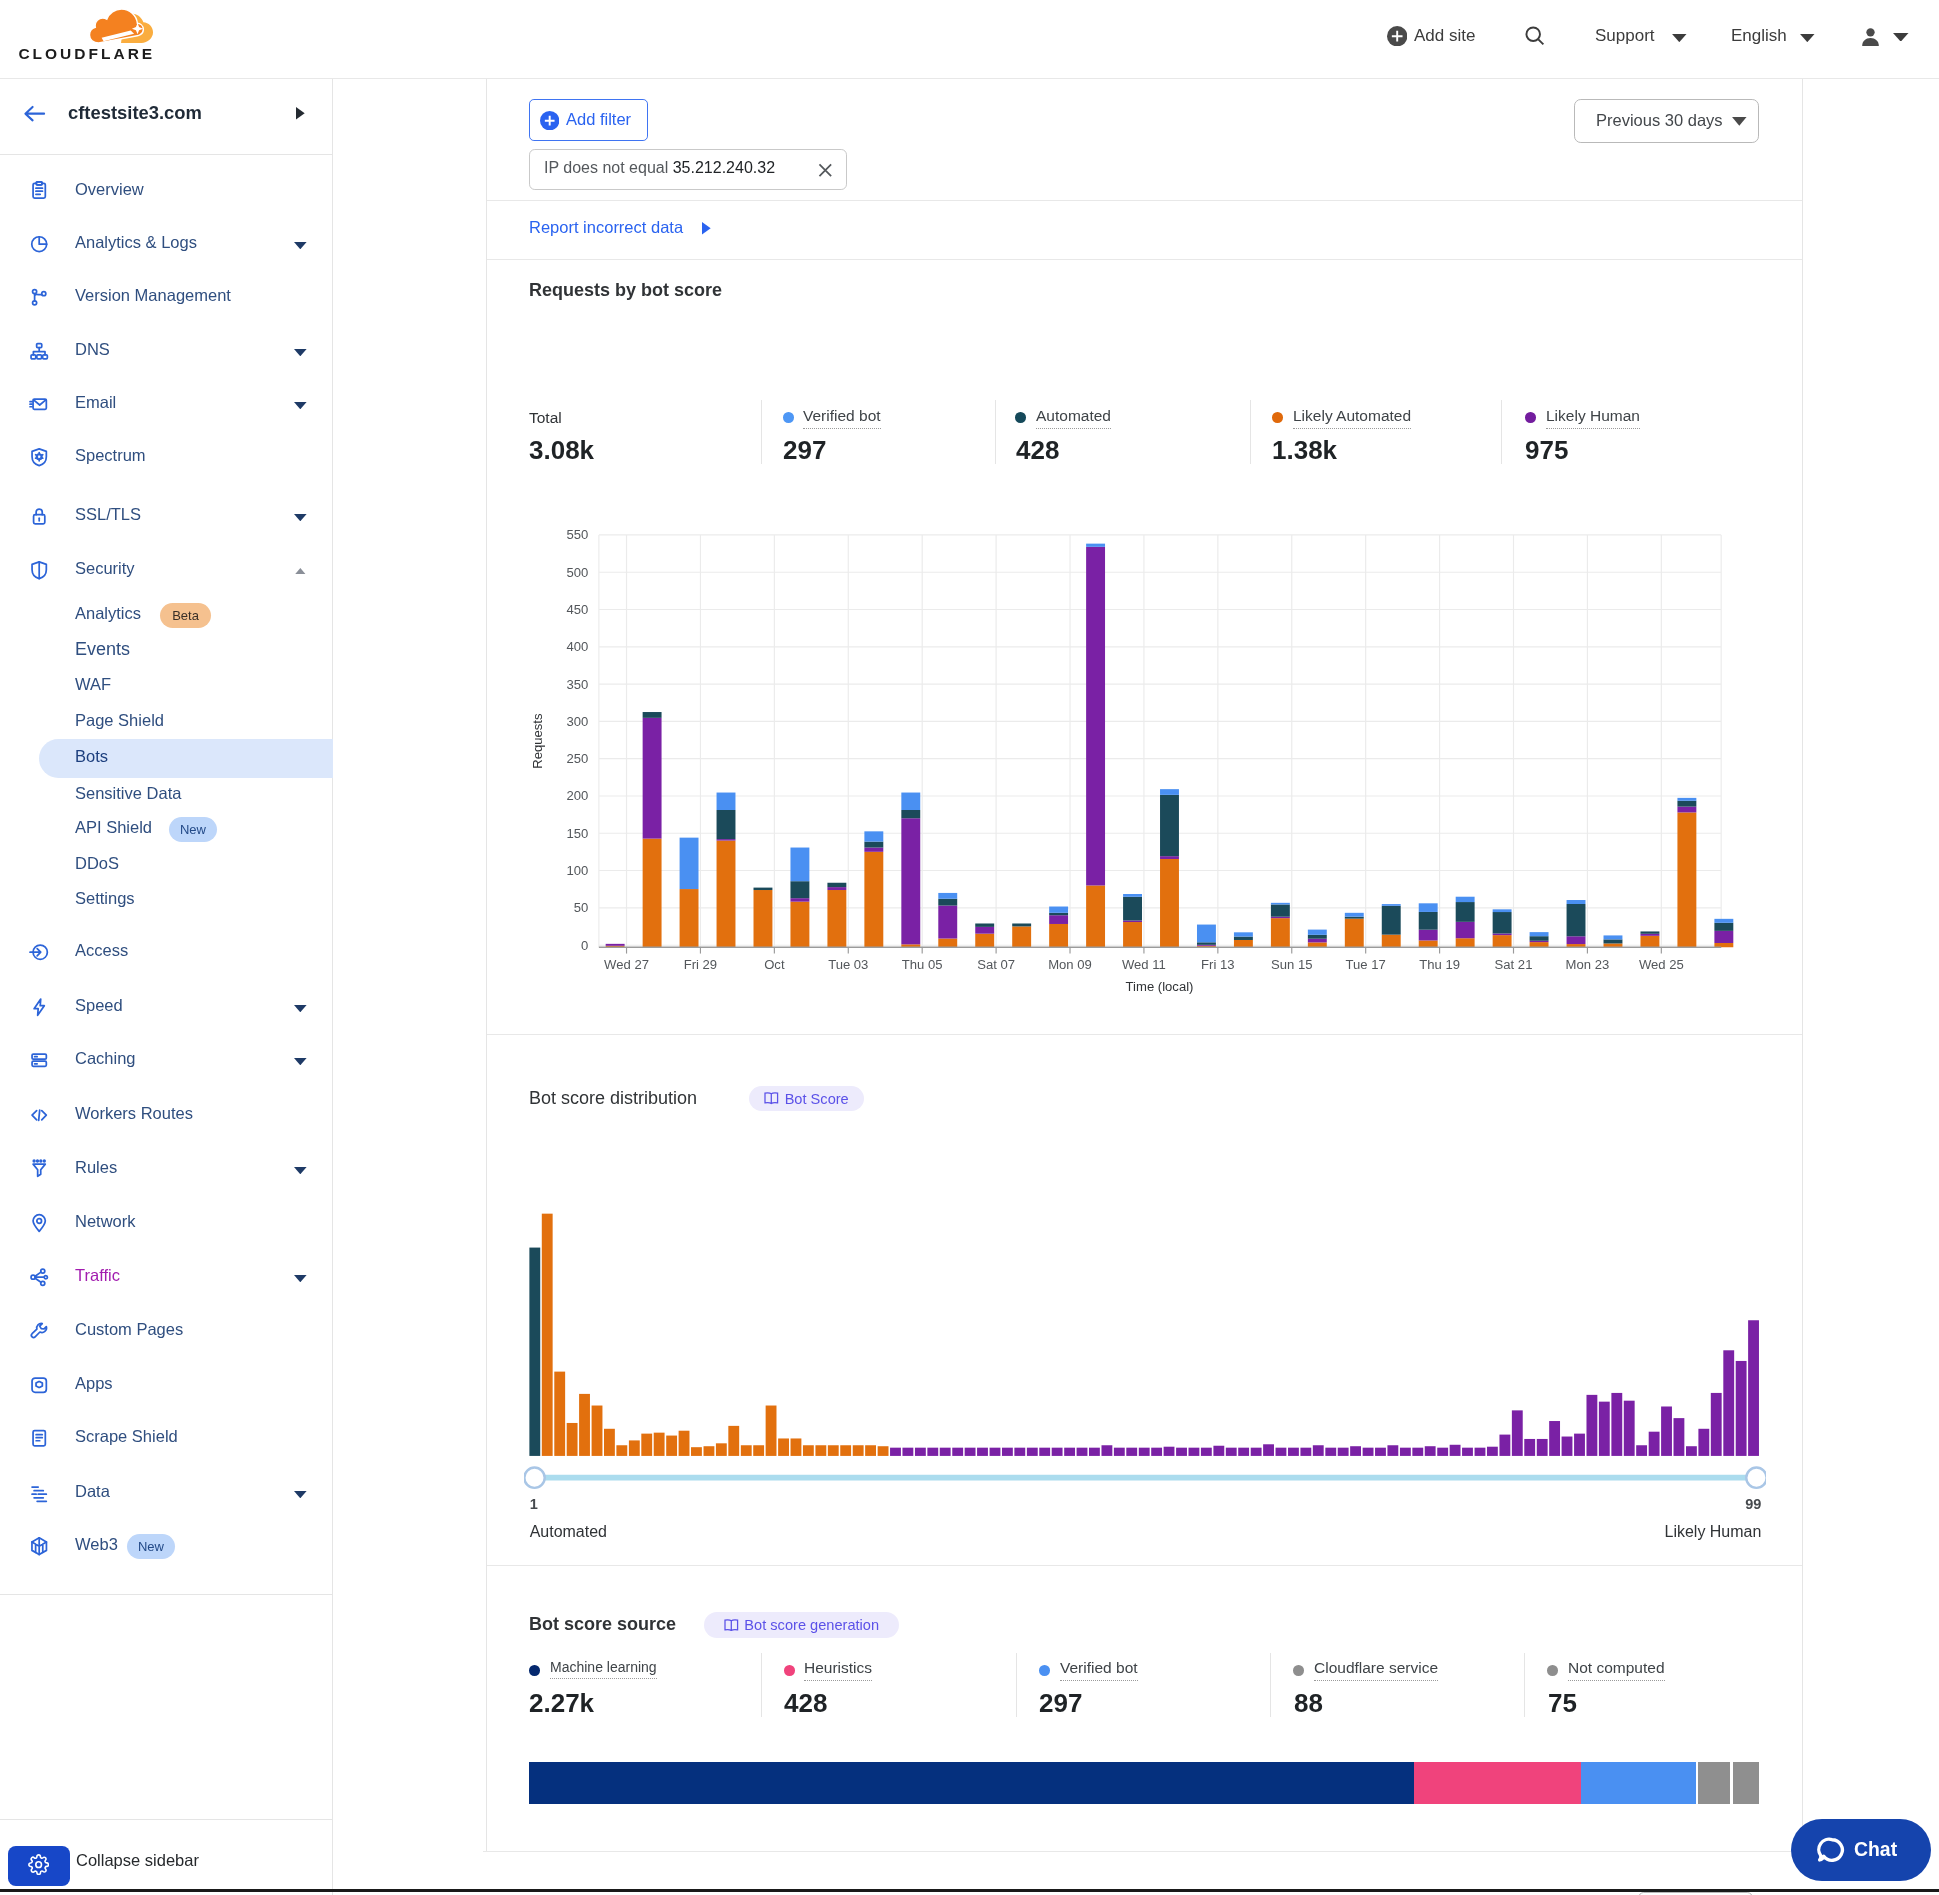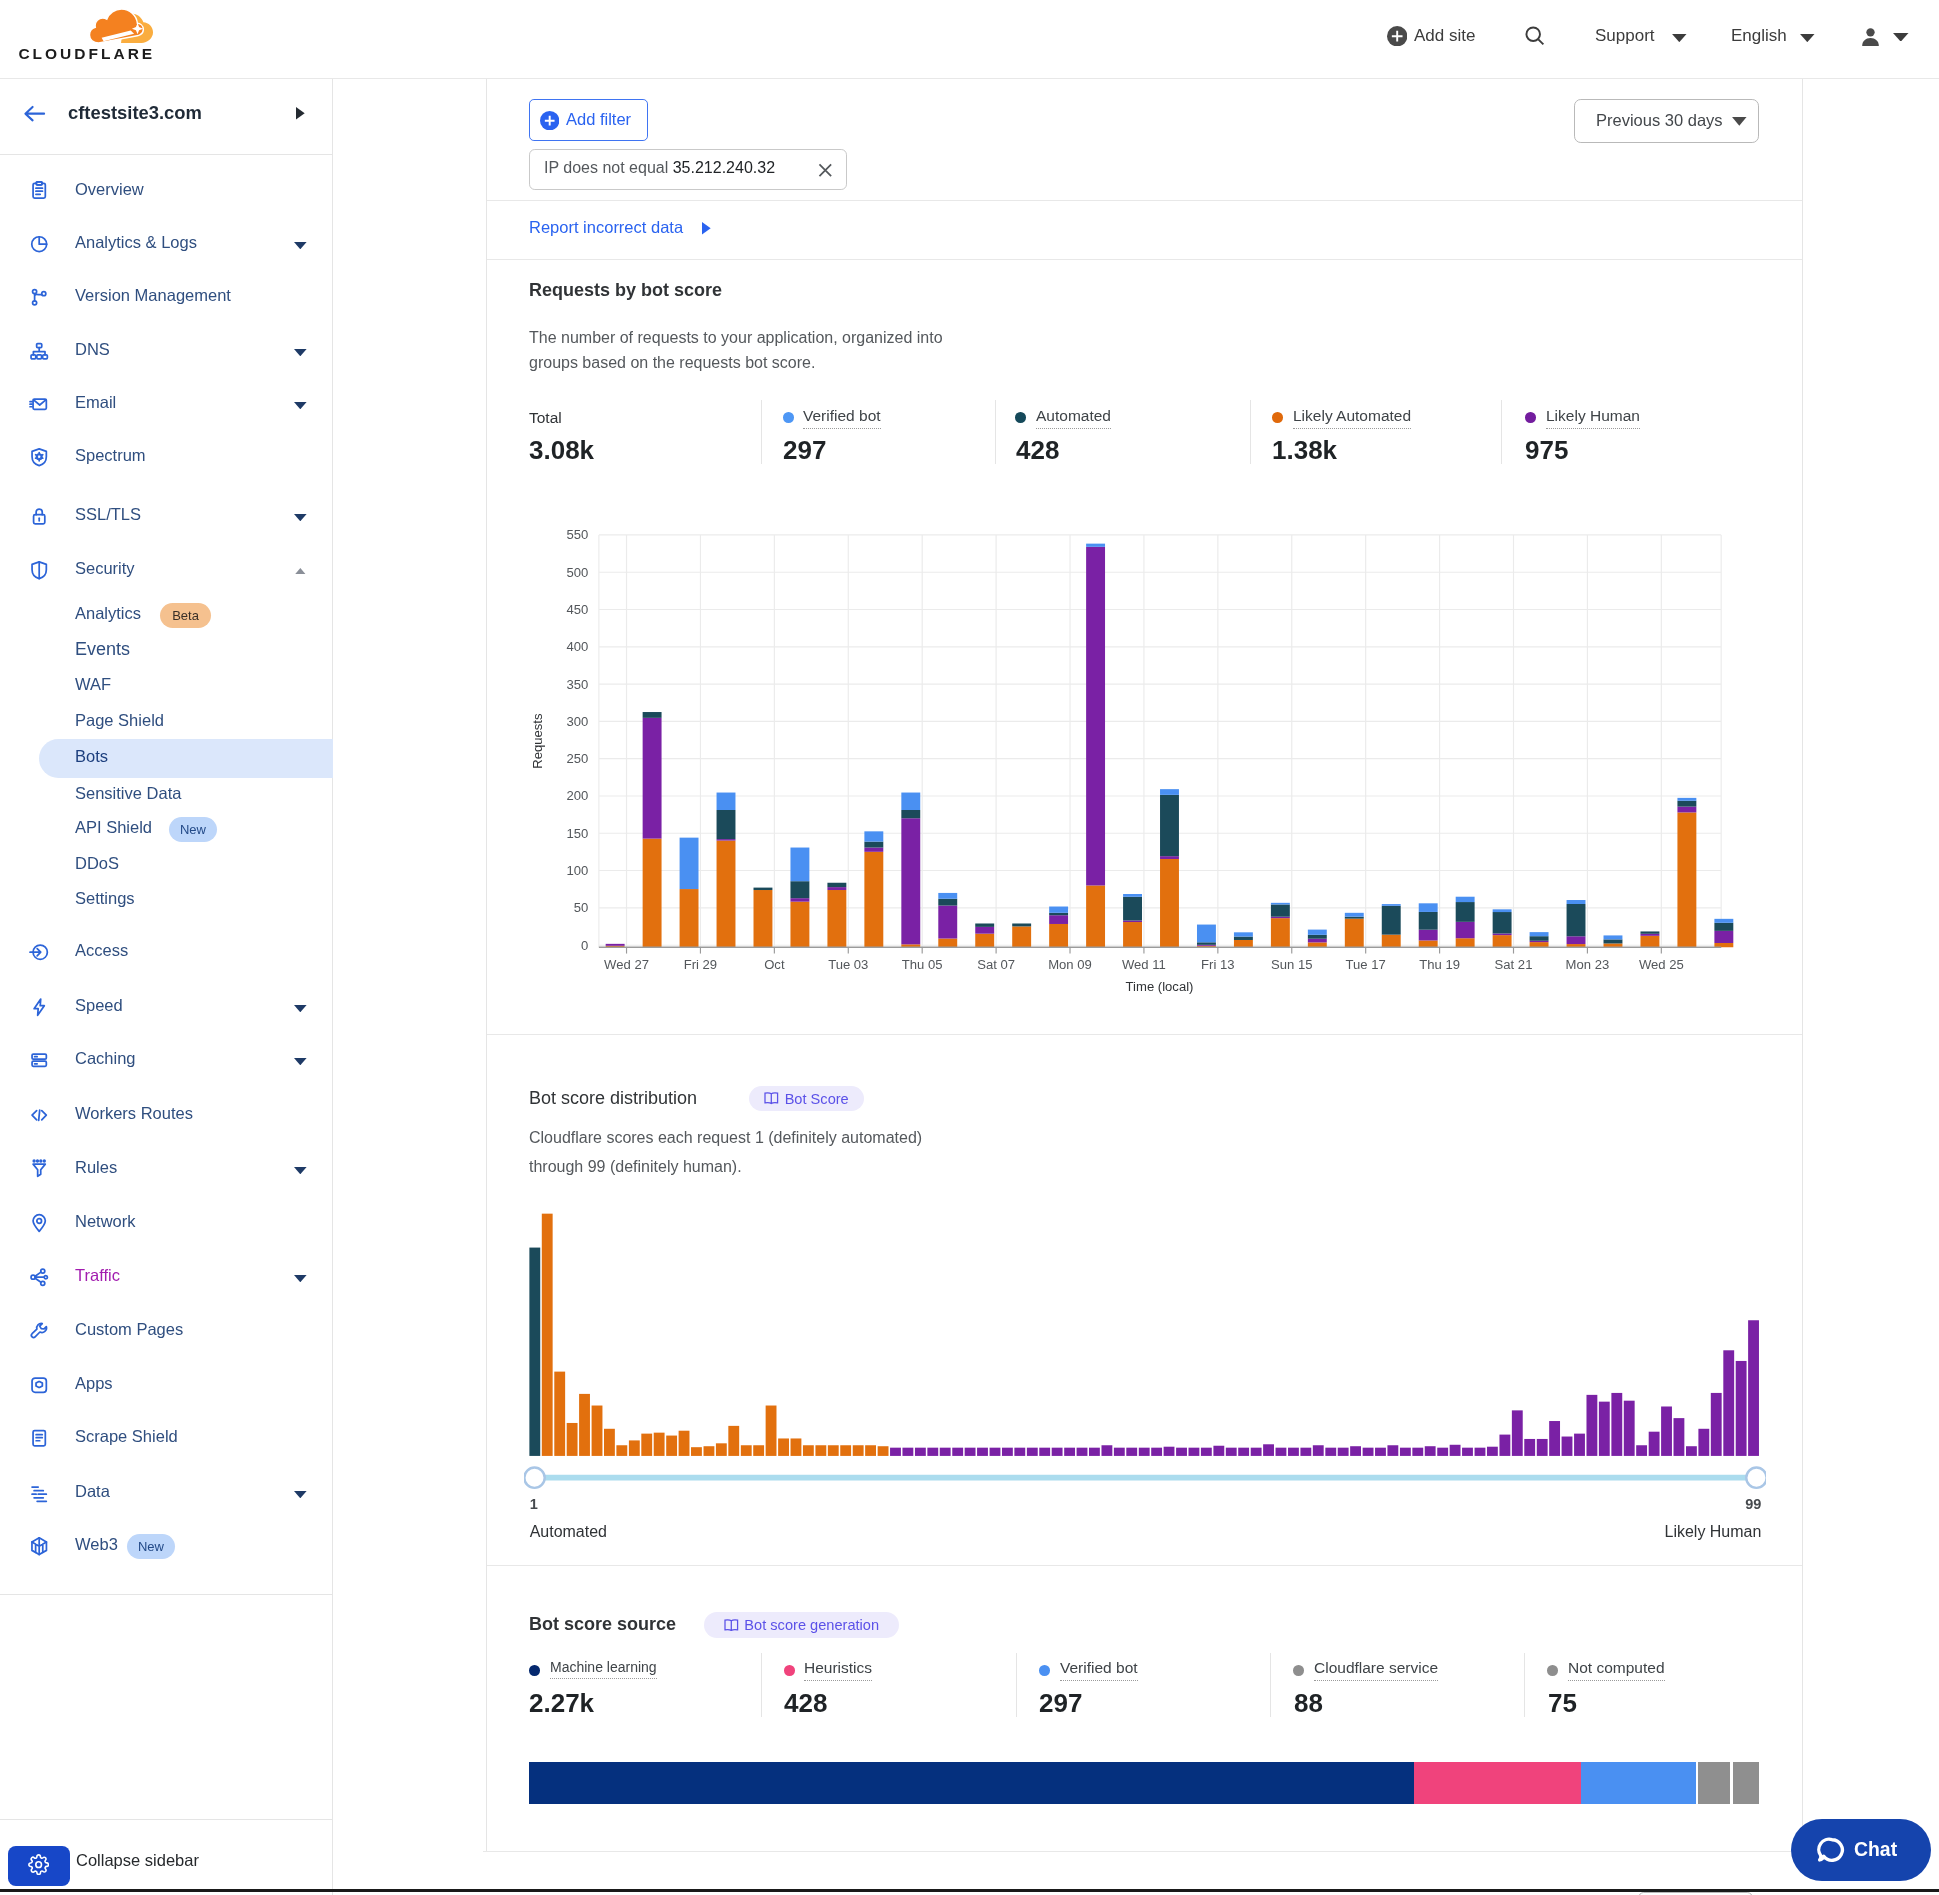--- a/index.html
+++ b/index.html
@@ -237,21 +237,20 @@
     <svg style="position:absolute;left:818px;top:163px" width="14.6" height="14.6" viewBox="0 0 15 15" stroke="#54585c" stroke-width="1.8">
       <path d="M1.5 1.5 L13.5 13.5 M13.5 1.5 L1.5 13.5"></path>
     </svg>
     <div style="position:absolute;left:487px;top:200px;width:1315px;height:1px;background:#e8e8e8"></div>
     <div style="position:absolute;left:529px;top:218px;font-size:16.5px;color:#2A63F0">Report incorrect data</div>
     <svg style="position:absolute;left:702px;top:222px" width="8.7" height="12.6" viewBox="0 0 9 13">
       <polygon points="0,0 9,6.5 0,13" fill="#2A63F0"></polygon>
     </svg>
     <div style="position:absolute;left:487px;top:259px;width:1315px;height:1px;background:#e8e8e8"></div>
     <div style="position:absolute;left:529px;top:280px;font-size:18px;font-weight:700;color:#303336">Requests by bot score</div>
-    <div style="position:absolute;left:529px;top:325px;font-size:16px;color:#54585c;line-height:25px">The number of requests to your application, organized into<br>groups based on the requests bot score.</div>
     <div style="position:absolute;left:529px;top:409px;font-size:15.5px;color:#303336">Total</div>
     <div style="position:absolute;left:529px;top:435px;font-size:26px;font-weight:700;color:#1f2326">3.08k</div>
     <div style="position:absolute;left:761px;top:400px;width:1px;height:64px;background:#e5e5e5"></div>
     <div style="position:absolute;left:995px;top:400px;width:1px;height:64px;background:#e5e5e5"></div>
     <div style="position:absolute;left:1250px;top:400px;width:1px;height:64px;background:#e5e5e5"></div>
     <div style="position:absolute;left:1501px;top:400px;width:1px;height:64px;background:#e5e5e5"></div>
     <div style="position:absolute;left:783px;top:412px;width:10.7px;height:10.7px;border-radius:50%;background:#4E97F5"></div>
     <div style="position:absolute;left:803px;top:407px;font-size:15.5px;color:#3e4347;border-bottom:1.6px dotted #9a9a9a;padding-bottom:2.9px">Verified bot</div>
     <div style="position:absolute;left:783px;top:435px;font-size:26px;font-weight:700;color:#1f2326">297</div>
     <div style="position:absolute;left:1015px;top:412px;width:10.7px;height:10.7px;border-radius:50%;background:#15495A"></div>
@@ -447,21 +446,20 @@
       <text x="655" y="487" font-size="13.5" fill="#303336" text-anchor="middle">Time (local)</text>
     </svg>
     <div style="position:absolute;left:487px;top:1034px;width:1315px;height:1px;background:#e8e8e8"></div>
     <div style="position:absolute;left:529px;top:1088px;font-size:18px;font-weight:400;color:#303336">Bot score distribution</div>
     <div style="position:absolute;left:749px;top:1086px;width:115px;height:25px;border-radius:12.6px;background:#EDEBFC;display:flex;align-items:center;justify-content:center;gap:5.8px">
       <svg width="14.6" height="12.6" viewBox="0 0 16 14" fill="none" stroke="#5B51E8" stroke-width="1.4">
         <path d="M8 2 C6.5 0.8 4.5 0.8 1 1.2 V12 c3.5-0.4 5.5-0.4 7 0.8 c1.5-1.2 3.5-1.2 7-0.8 V1.2 C11.5 0.8 9.5 0.8 8 2 v11"></path>
       </svg>
       <span style="font-size:14.6px;color:#5B51E8">Bot Score</span>
     </div>
-    <div style="position:absolute;left:529px;top:1123px;font-size:16px;color:#54585c;line-height:29px">Cloudflare scores each request 1 (definitely automated)<br>through 99 (definitely human).</div>
     <svg style="position:absolute;left:524px;top:1203px" width="1242" height="344" font-family="Liberation Sans" viewBox="0 0 1280 355">
       <rect x="4.7" y="46.0" width="11.2" height="215.0" fill="#1B4A5A"></rect>
       <rect x="17.5" y="11.0" width="11.2" height="250.0" fill="#E2700E"></rect>
       <rect x="30.4" y="174.0" width="11.2" height="87.0" fill="#E2700E"></rect>
       <rect x="43.2" y="227.0" width="11.2" height="34.0" fill="#E2700E"></rect>
       <rect x="56.0" y="197.0" width="11.2" height="64.0" fill="#E2700E"></rect>
       <rect x="68.9" y="209.0" width="11.2" height="52.0" fill="#E2700E"></rect>
       <rect x="81.7" y="233.0" width="11.2" height="28.0" fill="#E2700E"></rect>
       <rect x="94.5" y="250.0" width="11.2" height="11.0" fill="#E2700E"></rect>
       <rect x="107.4" y="245.0" width="11.2" height="16.0" fill="#E2700E"></rect>

